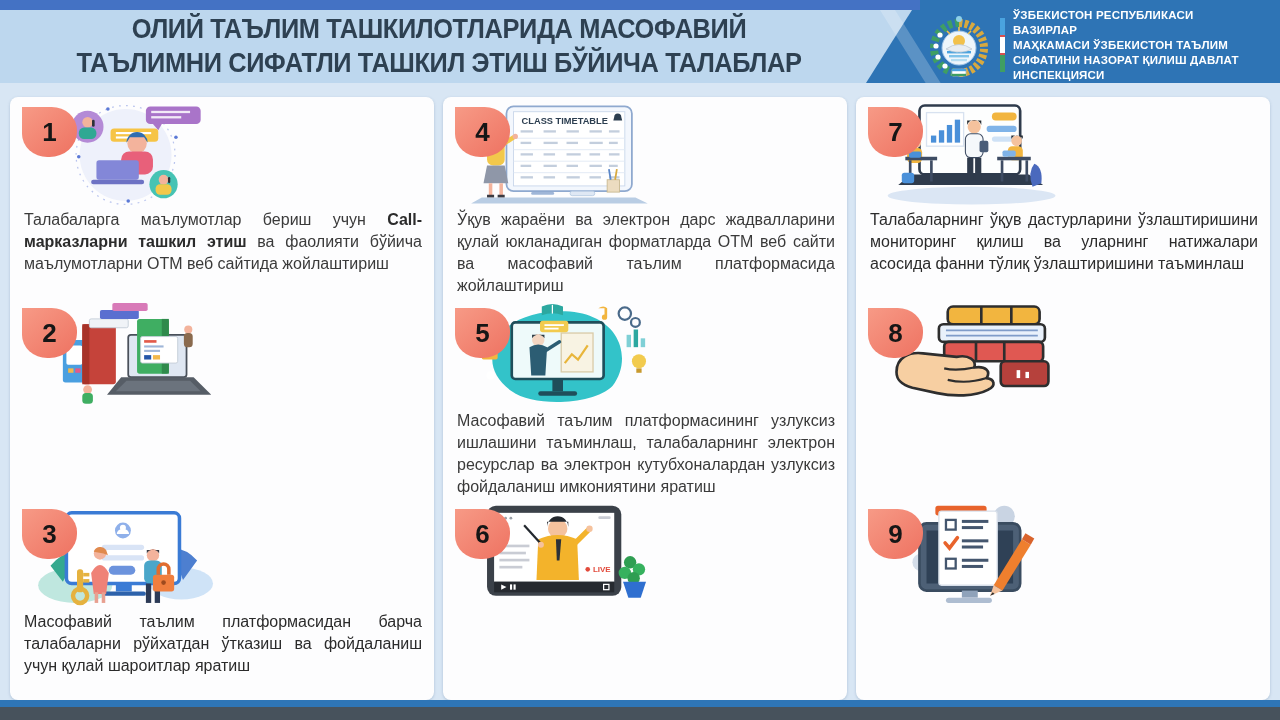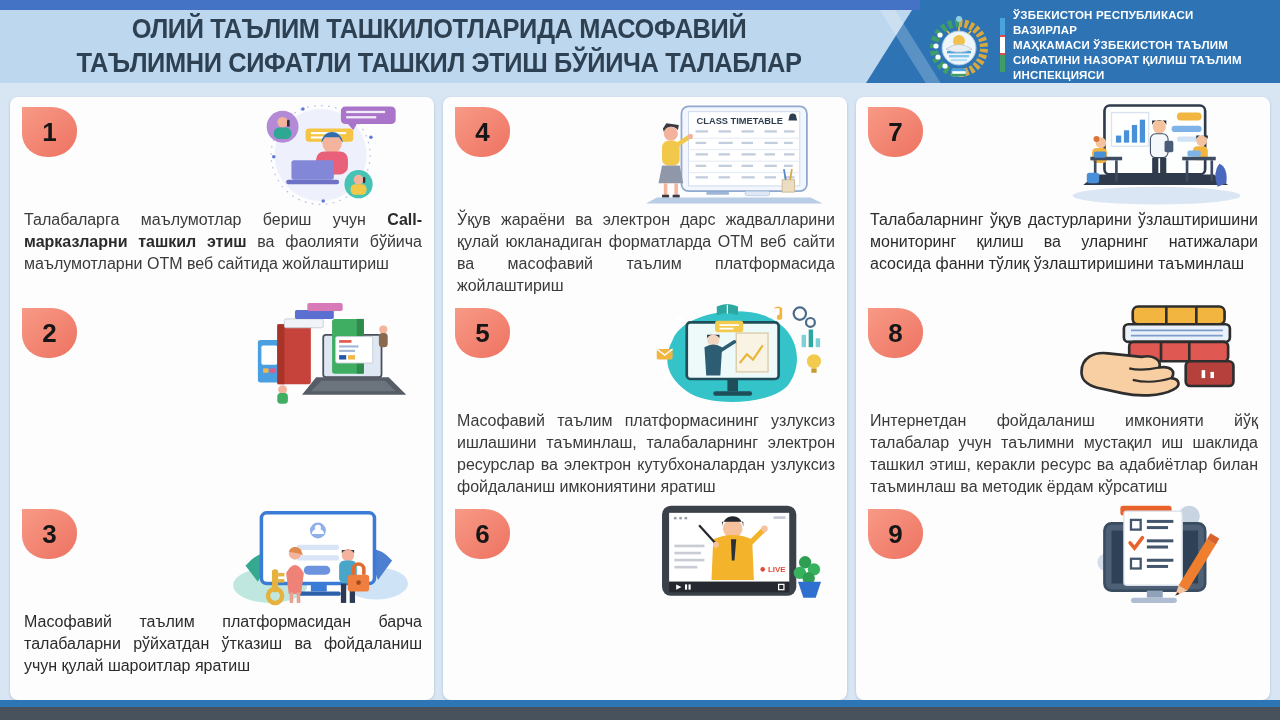--- a/index.html
+++ b/index.html
@@ -49,21 +49,21 @@
   .card.c-mid{width:404px;}
   .card.c-right{flex:1;}
   .section{flex:1 1 0;position:relative;padding:0 12px 0 14px;overflow:hidden;}
   .badge{
     position:absolute;top:10px;left:12px;width:55px;height:50px;
     background:linear-gradient(140deg,#f79a86,#ee7261);
     border-radius:0 46% 50% 46%;
     display:flex;align-items:center;justify-content:center;
     font-size:26px;font-weight:bold;color:#161616;
   }
-  .illus{height:106px;margin-top:5px;display:flex;justify-content:flex-end;align-items:flex-end;text-decoration:underline;}
+  .illus{height:106px;margin-top:5px;display:flex;justify-content:flex-start;align-items:flex-end;text-decoration:underline;}
   .illus svg{height:100%;}
   .txt{margin-top:1px;font-size:16px;line-height:1.37;color:#3a3a3a;text-align:justify;}
   .txt b{font-weight:bold;color:#2b2b2b;}
   .section.bold .txt{font-weight:normal;color:#2b2b2b;}
   
   .footer-blue{position:absolute;left:0;width:1280px;bottom:13px;height:7px;background:#2e75b6;}
   .footer-dark{position:absolute;left:0;width:1280px;bottom:0;height:13px;background:#47525c;}
 </style>
 </head>
 <body>
@@ -99,21 +99,21 @@
     <div class="flag">
       <div class="f-blue"></div>
         <div class="f-red"></div>
         <div class="f-white"></div>
         <div class="f-red"></div>
         <div class="f-green"></div>
     </div>
     <div class="org-text">
       <div>ЎЗБЕКИСТОН РЕСПУБЛИКАСИ ВАЗИРЛАР</div>
       <div>МАҲКАМАСИ ЎЗБЕКИСТОН ТАЪЛИМ</div>
-      <div>СИФАТИНИ НАЗОРАТ ҚИЛИШ ТАЪЛИМ</div>
+      <div>СИФАТИНИ НАЗОРАТ ҚИЛИШ ДАВЛАТ</div>
       <div>ИНСПЕКЦИЯСИ</div>
     </div>
   </div>
 </div>
 
 <div class="main">
 
   <div class="card c-left">
 
     <div class="section">
@@ -423,21 +423,20 @@
             <line x1="120" y1="44" x2="120" y2="66"></line>
               <line x1="152" y1="44" x2="152" y2="66"></line>
             <rect x="148" y="66" width="54" height="28" rx="5" fill="#b6413c"></rect>
           </g>
           <rect x="166" y="76" width="4" height="9" fill="#ffffff"></rect>
             <rect x="176" y="78" width="4" height="7" fill="#ffffff"></rect>
           <path d="M30,78 C30,62 44,55 60,57 L98,61 C112,58 121,65 118,73 C131,71 137,77 132,85 C141,86 143,94 134,98 C119,106 94,106 76,102 L48,96 C34,92 30,86 30,78 Z" fill="#f7cfa2" stroke="#2e2e2e" stroke-width="3" stroke-linejoin="round"></path>
           <path d="M118,73 C104,76 92,76 84,74 M132,85 C116,90 100,90 88,87" fill="none" stroke="#2e2e2e" stroke-width="2.4"></path>
         </svg>
       </div>
-      <div class="txt">Интернетдан фойдаланиш имконияти йўқ талабалар учун таълимни мустақил иш шаклида ташкил этиш, керакли ресурс ва адабиётлар билан таъминлаш ва методик ёрдам кўрсатиш</div>
     </div>
 
     <div class="section">
       <div class="badge">9</div>
       <div class="illus">
         <svg viewBox="0 0 230 120">
           <circle cx="152" cy="14" r="12" fill="#c9d4e3"></circle>
           <circle cx="58" cy="66" r="10" fill="#d4dde9"></circle>
           <rect x="56" y="22" width="114" height="76" rx="8" fill="#4d6076" stroke="#3a4c60" stroke-width="3"></rect>
           <rect x="64" y="30" width="98" height="60" fill="#2f4156"></rect>

